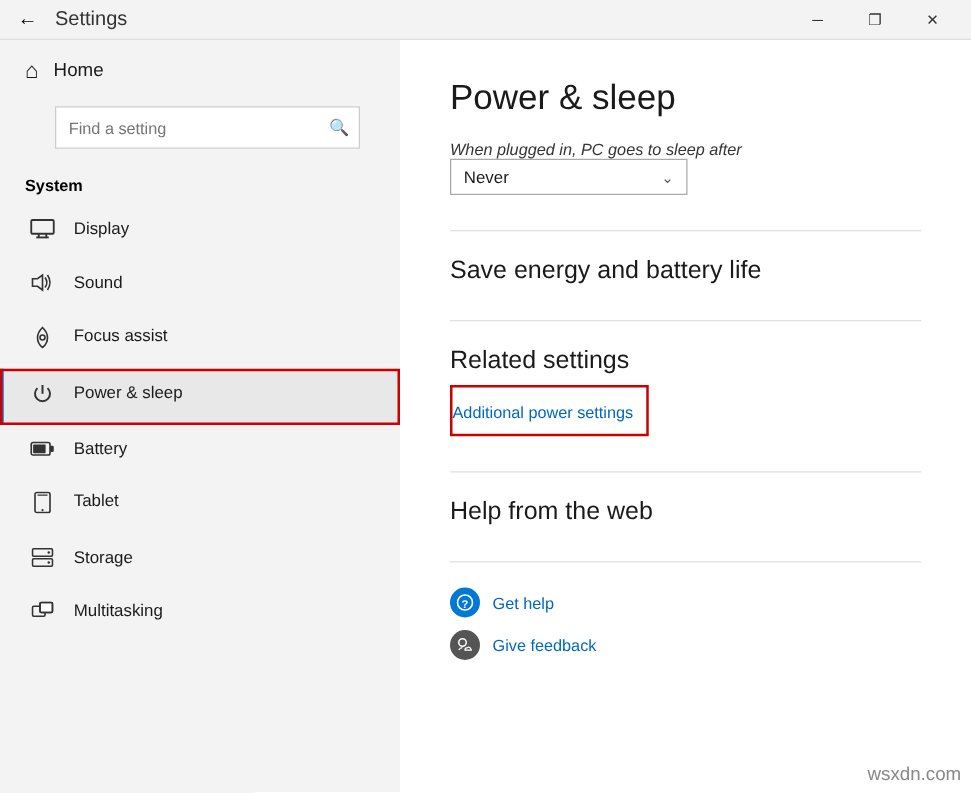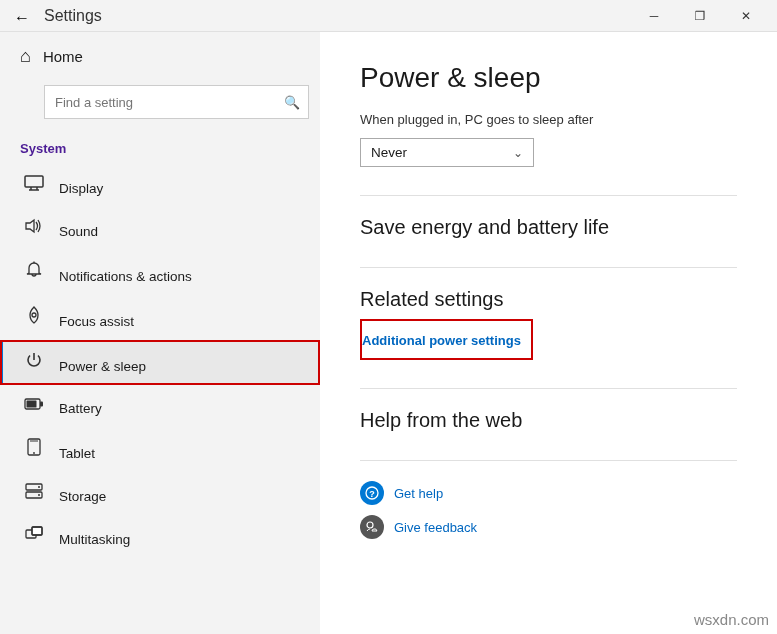--- a/index.html
+++ b/index.html
@@ -73,21 +73,21 @@
       display: flex;
       align-items: center;
       padding: 14px 20px;
       cursor: pointer;
       gap: 12px;
       font-size: 15px;
       color: #1a1a1a;
     }
     .sidebar-home .icon { font-size: 18px; }
     .sidebar-search {
-      margin: 4px 11px 16px 16px;
+      margin: 4px 32px 16px 16px;
       position: relative;
       padding-left: 28px;
     }
     .sidebar-search input {
       width: 100%;
       height: 34px;
       border: 1px solid #ccc;
       background: #fff;
       padding: 0 32px 0 10px;
       font-size: 13px;
@@ -99,25 +99,25 @@
       right: 8px;
       top: 50%;
       transform: translateY(-50%);
       color: #555;
       font-size: 13px;
     }
     .sidebar-section-label {
       padding: 6px 20px 8px 20px;
       font-size: 13px;
       font-weight: 700;
-      color: #4c1d95;
+      color: #000000;
     }
     .sidebar-item {
       display: flex;
-      align-items: flex-end;
+      align-items: flex-start;
       padding: 11px 20px;
       cursor: pointer;
       gap: 14px;
       font-size: 13.5px;
       color: #1a1a1a;
       border-left: 3px solid transparent;
     }
     .sidebar-item.active {
       background: #e8e8e8;
       border-left: 3px solid #0078d4;
@@ -143,28 +143,29 @@
       font-weight: 300;
       color: #1a1a1a;
       margin-bottom: 18px;
     }
     .content-section {
       margin-bottom: 28px;
     }
     .label-text {
       font-size: 13px;
       color: #333;
-      margin-bottom: 11px;
+      margin-bottom: 0;
+      font-style: italic;
     }
     .dropdown {
       display: flex;
       align-items: center;
       border: 1px solid #aaa;
       padding: 6px 10px;
-      width: 174px;
+      width: 190px;
       cursor: pointer;
       font-size: 13.5px;
       color: #1a1a1a;
       background: #fff;
       justify-content: space-between;
     }
     .dropdown .chevron { font-size: 12px; color: #555; }
 
     .section-heading {
       font-size: 20px;
@@ -181,21 +182,20 @@
     }
     .divider {
       height: 1px;
       background: #e0e0e0;
       margin: 20px 0;
     }
     .related-settings-box {
       border: 2px solid #cc0000;
       padding: 6px 10px 10px 0;
       display: inline-block;
-      font-weight: bold;
     }
     .link-item {
       color: #0067c0;
       font-size: 13px;
       cursor: pointer;
       text-decoration: none;
       display: block;
       margin-top: 6px;
     }
     .help-section {
@@ -285,30 +285,20 @@
       <span class="icon">
         <svg width="20" height="16" viewBox="0 0 20 16" fill="none" xmlns="http://www.w3.org/2000/svg">
           <polygon points="2,5 6,5 10,2 10,14 6,11 2,11" stroke="#333" stroke-width="1.3" fill="none"></polygon>
           <path d="M12 4 Q15 8 12 12" stroke="#333" stroke-width="1.3" fill="none"></path>
           <path d="M14 2 Q18 8 14 14" stroke="#333" stroke-width="1.3" fill="none"></path>
         </svg>
       </span>
       <span>Sound</span>
     </div>
 
-    <div class="sidebar-item">
-      <span class="icon">
-        <svg width="18" height="18" viewBox="0 0 18 18" fill="none">
-          <path d="M9 2 C6 2 4 4.5 4 7 L4 12 L2 13 L16 13 L14 12 L14 7 C14 4.5 12 2 9 2Z" stroke="#333" stroke-width="1.3" fill="none"></path>
-          <path d="M7 13 Q7 15 9 15 Q11 15 11 13" stroke="#333" stroke-width="1.3" fill="none"></path>
-          <line x1="9" y1="0.5" x2="9" y2="2" stroke="#333" stroke-width="1.3"></line>
-        </svg>
-      </span>
-      <span>Notifications &amp; actions</span>
-    </div>
 
     <div class="sidebar-item">
       <span class="icon">
         <svg width="18" height="18" viewBox="0 0 18 18" fill="none">
           <path d="M9 1 Q13 5 13 9 Q13 14 9 17 Q5 14 5 9 Q5 5 9 1Z" stroke="#333" stroke-width="1.3" fill="none"></path>
           <circle cx="9" cy="9" r="2" stroke="#333" stroke-width="1.3" fill="none"></circle>
         </svg>
       </span>
       <span>Focus assist</span>
     </div>

